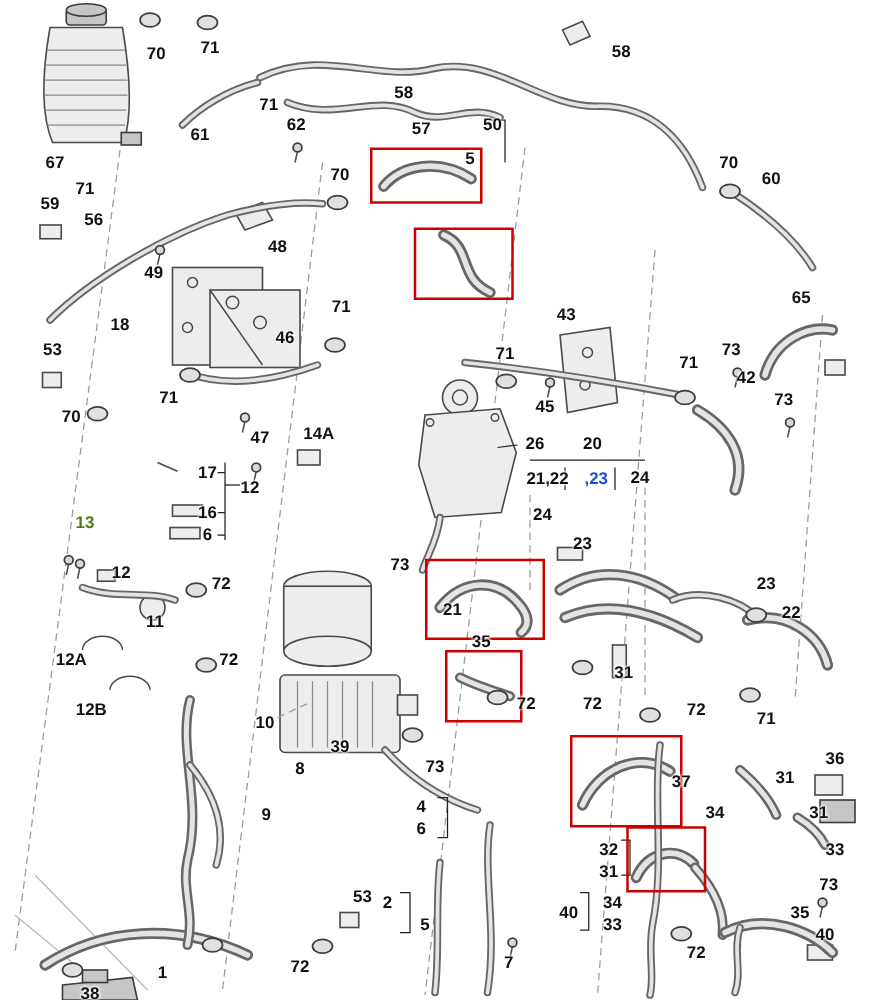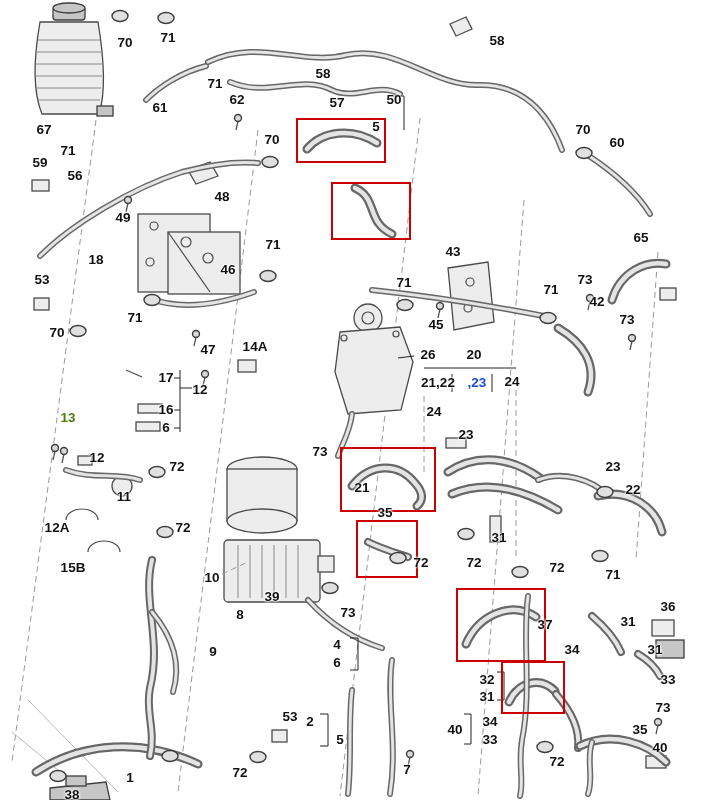--- a/index.html
+++ b/index.html
@@ -308,21 +308,21 @@
       <div class="part-label" style="left: 97px; top: 458px; color: rgb(17, 17, 17);">12</div>
       <div class="part-label" style="left: 124px; top: 467px; color: rgb(17, 17, 17); margin-top: 30px;">11</div>
       <div class="part-label" style="left: 177px; top: 467px; color: rgb(17, 17, 17);">72</div>
       <div class="part-label" style="left: 362px; top: 488px; color: rgb(17, 17, 17);">21</div>
       <div class="part-label" style="left: 613px; top: 467px; color: rgb(17, 17, 17);">23</div>
       <div class="part-label" style="left: 633px; top: 490px; color: rgb(17, 17, 17);">22</div>
       <div class="part-label" style="left: 57px; top: 528px; color: rgb(17, 17, 17);">12A</div>
       <div class="part-label" style="left: 183px; top: 528px; color: rgb(17, 17, 17);">72</div>
       <div class="part-label" style="left: 385px; top: 513px; color: rgb(17, 17, 17);">35</div>
       <div class="part-label" style="left: 499px; top: 538px; color: rgb(17, 17, 17);">31</div>
-      <div class="part-label" style="left: 73px; top: 568px; color: rgb(17, 17, 17);">15B</div>
+      <div class="part-label" style="left: 73px; top: 568px; color: rgb(17, 17, 17);">12B</div>
       <div class="part-label" style="left: 421px; top: 563px; color: rgb(17, 17, 17);">72</div>
       <div class="part-label" style="left: 474px; top: 563px; color: rgb(17, 17, 17);">72</div>
       <div class="part-label" style="left: 557px; top: 568px; color: rgb(17, 17, 17);">72</div>
       <div class="part-label" style="left: 613px; top: 575px; color: rgb(17, 17, 17);">71</div>
       <div class="part-label" style="left: 212px; top: 578px; color: rgb(17, 17, 17);">10</div>
       <div class="part-label" style="left: 272px; top: 597px; color: rgb(17, 17, 17);">39</div>
       <div class="part-label" style="left: 348px; top: 613px; color: rgb(17, 17, 17);">73</div>
       <div class="part-label" style="left: 240px; top: 615px; color: rgb(17, 17, 17);">8</div>
       <div class="part-label" style="left: 545px; top: 625px; color: rgb(17, 17, 17);">37</div>
       <div class="part-label" style="left: 628px; top: 622px; color: rgb(17, 17, 17);">31</div>

